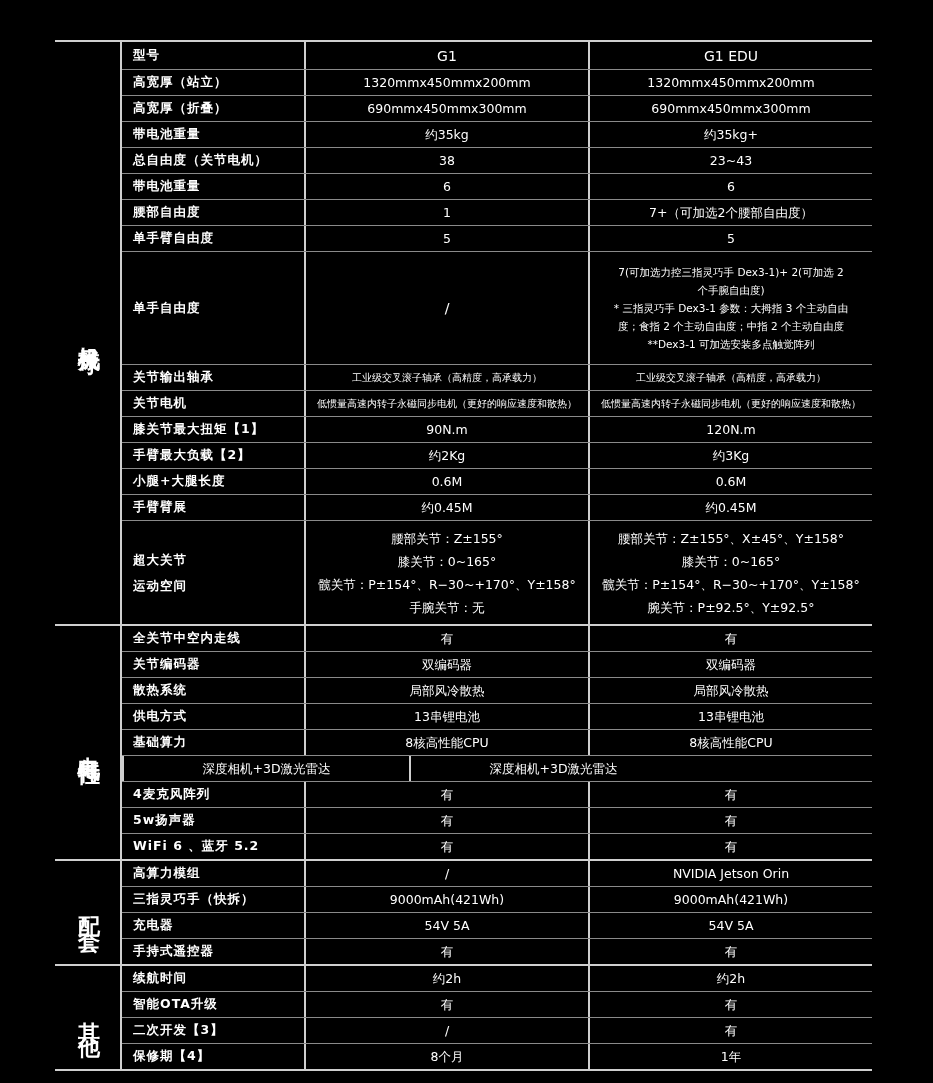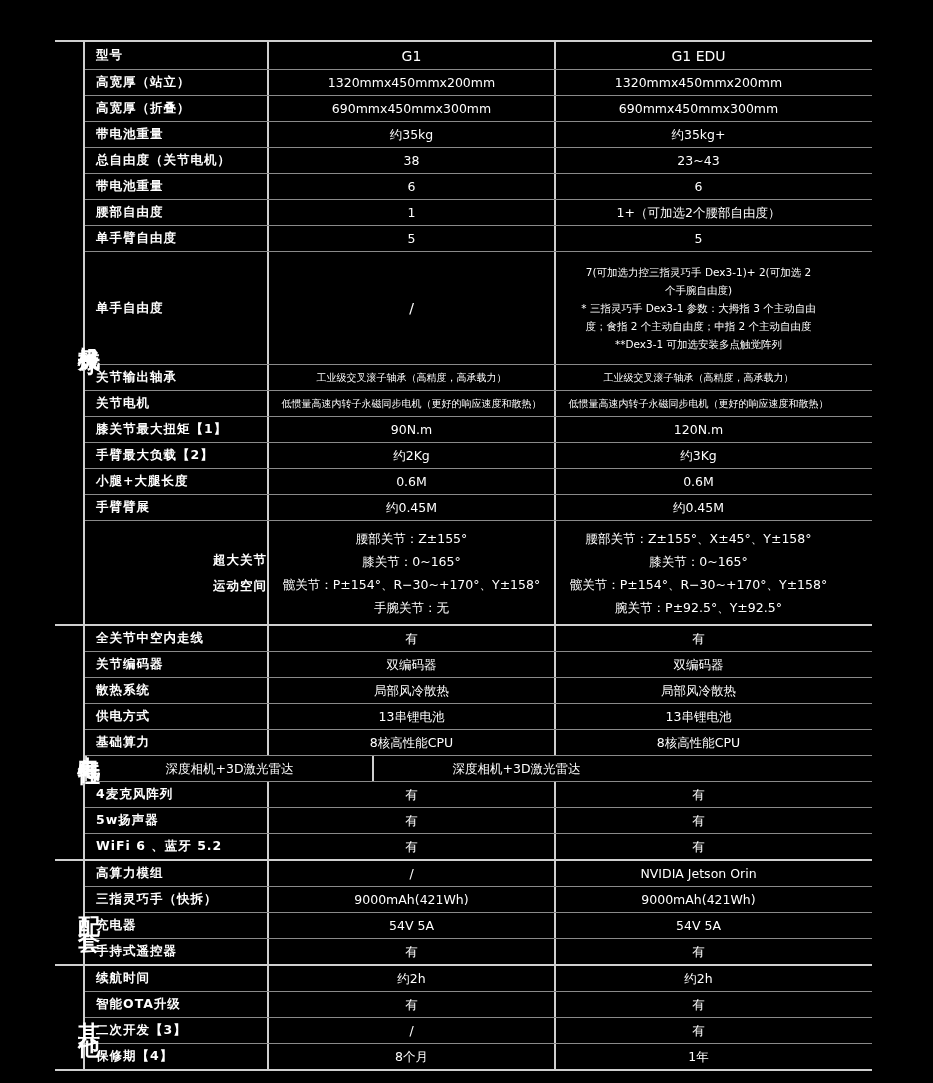--- a/index.html
+++ b/index.html
@@ -6,36 +6,36 @@
   body { width: 933px; height: 1083px; position: relative; overflow: hidden;
          font-family: "DejaVu Sans", "Liberation Sans", sans-serif; color: #fff; }
   #spec { position: absolute; left: 55px; top: 40px; width: 817px; }
   .section { position: relative; border-top: 2px solid #cfcfcf; }
   .section:last-child { border-bottom: 2px solid #cfcfcf; }
   .section-title { position: absolute; left: 0; top: 0; bottom: 0; width: 68px;
          display: flex; align-items: center; justify-content: center; }
   .section-title span { writing-mode: vertical-rl; text-orientation: upright;
          font-size: 22px; font-weight: bold; letter-spacing: 2px; line-height: 1; }
   .section-title.spaced span { letter-spacing: 14px; }
-  .rows { margin-left: 28px; border-left: 2px solid #cfcfcf; }
+  .rows { margin-left: 65px; border-left: 2px solid #cfcfcf; }
   .row { display: flex; border-top: 1px solid #8a8a8a; }
   .row:first-child { border-top: none; }
   .label { width: 171px; padding-left: 11px; display: flex; align-items: center;
          font-size: 12.5px; font-weight: bold; letter-spacing: 1px; flex-shrink: 0; }
   .cell { width: 287px; border-left: 2px solid #cfcfcf; display: flex; flex-direction: column;
          align-items: center; justify-content: center; text-align: center;
          font-size: 12.5px; line-height: 18px; padding: 3px 4px; box-sizing: border-box; }
   .cell.small { font-size: 10px; }
   .cell.tiny { font-size: 10.5px; line-height: 18px; }
   .cell.big { font-size: 14px; text-align: right; }
   .row.h-default { height: 25px; }
   .row.h-header { height: 27px; }
   .row.h-tall { height: 112px; }
   .row.h-motion { height: 103px; }
-  .label.multi { flex-direction: column; align-items: flex-end; justify-content: center; line-height: 26px; }
+  .label.multi { flex-direction: column; align-items: flex-start; justify-content: center; line-height: 26px; }
 </style>
 </head>
 <body>
 
 <div id="spec">
 
   <div class="section">
     <div class="section-title">
         <span>机械尺寸</span>
       </div>
@@ -66,21 +66,21 @@
         <div class="cell">23~43</div>
       </div>
       <div class="row h-default">
         <div class="label">带电池重量</div>
         <div class="cell">6</div>
         <div class="cell">6</div>
       </div>
       <div class="row h-default">
         <div class="label">腰部自由度</div>
         <div class="cell">1</div>
-        <div class="cell">1+（可加选2个腰部自由度）</div>
+        <div class="cell">7+（可加选2个腰部自由度）</div>
       </div>
       <div class="row h-default">
         <div class="label">单手臂自由度</div>
         <div class="cell">5</div>
         <div class="cell">5</div>
       </div>
       <div class="row h-tall">
         <div class="label">单手自由度</div>
         <div class="cell big">/</div>
         <div class="cell tiny">

